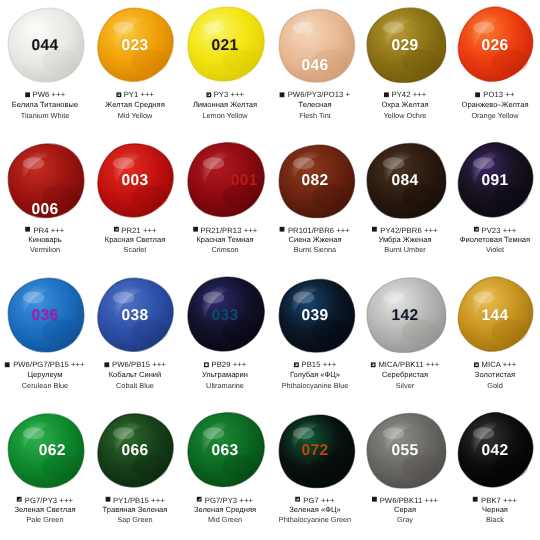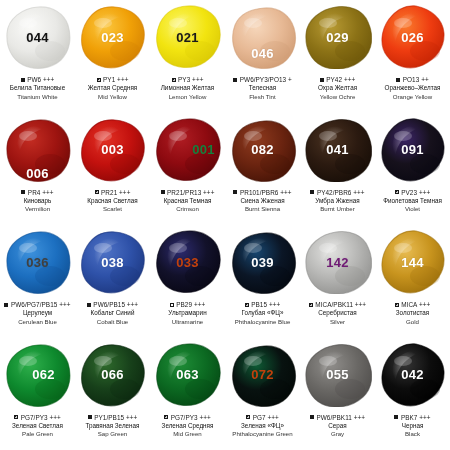--- a/index.html
+++ b/index.html
@@ -349,21 +349,21 @@
                   <stop offset="0%" stop-color="#ffffff" stop-opacity="0.42"></stop>
                   <stop offset="100%" stop-color="#ffffff" stop-opacity="0"></stop>
                 </radialGradient>
               </defs>
               <path d="M33,1 C47,0 62,7 65,21 C69,35 63,49 51,57 C39,65 22,64 12,56 C2,47 0,31 6,18 C12,6 21,2 33,1 Z" fill="url(#g8)"></path>
               <path d="M33,1 C47,0 62,7 65,21 C69,35 63,49 51,57 C39,65 22,64 12,56 C2,47 0,31 6,18 C12,6 21,2 33,1 Z" fill="none" stroke="#5E0408" stroke-opacity="0.55" stroke-width="1.1"></path>
               <path d="M16,18 C22,10 33,6 43,8 C34,12 26,17 21,25 C17,31 16,37 16,43 C12,34 12,24 16,18 Z" fill="url(#s8)"></path>
               <ellipse cx="46" cy="46" rx="15" ry="10" fill="#5E0408" opacity="0.26"></ellipse>
               <ellipse cx="24" cy="18" rx="9" ry="5" fill="#ffffff" opacity="0.22"></ellipse>
             </svg>
-            <span class="code" style="color: #15803d; margin-left: 32px;">001</span>
+            <span class="code" style="color: #b91c1c; margin-left: 32px;">001</span>
           </div>
         </div>
         <div class="labels">
           <div class="pigline"><span class="marker m-solid"></span><span>PR21/PR13 +++</span></div>
           <div class="ru">Красная Темная</div>
           <div class="en">Crimson</div>
         </div>
       </div>
       <div class="cell">
         <div class="blob-wrap">
@@ -409,21 +409,21 @@
                   <stop offset="0%" stop-color="#ffffff" stop-opacity="0.42"></stop>
                   <stop offset="100%" stop-color="#ffffff" stop-opacity="0"></stop>
                 </radialGradient>
               </defs>
               <path d="M32,2 C46,0 59,5 64,17 C70,30 69,45 59,54 C48,64 31,67 18,61 C6,55 1,42 2,29 C3,15 17,4 32,2 Z" fill="url(#g10)"></path>
               <path d="M32,2 C46,0 59,5 64,17 C70,30 69,45 59,54 C48,64 31,67 18,61 C6,55 1,42 2,29 C3,15 17,4 32,2 Z" fill="none" stroke="#150C06" stroke-opacity="0.55" stroke-width="1.1"></path>
               <path d="M20,12 C28,7 38,7 46,11 C37,12 28,17 23,24 C19,30 18,36 18,42 C13,33 15,17 20,12 Z" fill="url(#s10)"></path>
               <ellipse cx="46" cy="46" rx="15" ry="10" fill="#150C06" opacity="0.26"></ellipse>
               <ellipse cx="24" cy="18" rx="9" ry="5" fill="#ffffff" opacity="0.22"></ellipse>
             </svg>
-            <span class="code" style="color: rgb(255, 255, 255);">041</span>
+            <span class="code" style="color: rgb(255, 255, 255);">084</span>
           </div>
         </div>
         <div class="labels">
           <div class="pigline"><span class="marker m-solid"></span><span>PY42/PBR6 +++</span></div>
           <div class="ru">Умбра Жженая</div>
           <div class="en">Burnt Umber</div>
         </div>
       </div>
       <div class="cell">
         <div class="blob-wrap">
@@ -469,21 +469,21 @@
                   <stop offset="0%" stop-color="#ffffff" stop-opacity="0.42"></stop>
                   <stop offset="100%" stop-color="#ffffff" stop-opacity="0"></stop>
                 </radialGradient>
               </defs>
               <path d="M34,2 C48,1 60,8 64,20 C68,33 66,46 57,55 C47,64 31,66 19,60 C7,54 2,41 3,28 C4,14 18,3 34,2 Z" fill="url(#g12)"></path>
               <path d="M34,2 C48,1 60,8 64,20 C68,33 66,46 57,55 C47,64 31,66 19,60 C7,54 2,41 3,28 C4,14 18,3 34,2 Z" fill="none" stroke="#0E4E92" stroke-opacity="0.55" stroke-width="1.1"></path>
               <path d="M18,14 C24,8 35,6 44,9 C36,11 27,15 21,22 C17,27 15,33 15,39 C11,31 13,19 18,14 Z" fill="url(#s12)"></path>
               <ellipse cx="46" cy="46" rx="15" ry="10" fill="#0E4E92" opacity="0.26"></ellipse>
               <ellipse cx="24" cy="18" rx="9" ry="5" fill="#ffffff" opacity="0.22"></ellipse>
             </svg>
-            <span class="code" style="color: #404040;">036</span>
+            <span class="code" style="color: #a21caf;">036</span>
           </div>
         </div>
         <div class="labels">
           <div class="pigline"><span class="marker m-solid"></span><span>PW6/PG7/PB15 +++</span></div>
           <div class="ru">Церулеум</div>
           <div class="en">Cerulean Blue</div>
         </div>
       </div>
       <div class="cell">
         <div class="blob-wrap">
@@ -529,21 +529,21 @@
                   <stop offset="0%" stop-color="#ffffff" stop-opacity="0.42"></stop>
                   <stop offset="100%" stop-color="#ffffff" stop-opacity="0"></stop>
                 </radialGradient>
               </defs>
               <path d="M33,1 C47,0 62,7 65,21 C69,35 63,49 51,57 C39,65 22,64 12,56 C2,47 0,31 6,18 C12,6 21,2 33,1 Z" fill="url(#g14)"></path>
               <path d="M33,1 C47,0 62,7 65,21 C69,35 63,49 51,57 C39,65 22,64 12,56 C2,47 0,31 6,18 C12,6 21,2 33,1 Z" fill="none" stroke="#070612" stroke-opacity="0.55" stroke-width="1.1"></path>
               <path d="M16,18 C22,10 33,6 43,8 C34,12 26,17 21,25 C17,31 16,37 16,43 C12,34 12,24 16,18 Z" fill="url(#s14)"></path>
               <ellipse cx="46" cy="46" rx="15" ry="10" fill="#070612" opacity="0.26"></ellipse>
               <ellipse cx="24" cy="18" rx="9" ry="5" fill="#ffffff" opacity="0.22"></ellipse>
             </svg>
-            <span class="code" style="color: #c2410c;">033</span>
+            <span class="code" style="color: #0c4a6e;">033</span>
           </div>
         </div>
         <div class="labels">
           <div class="pigline"><span class="marker m-hollow"></span><span>PB29 +++</span></div>
           <div class="ru">Ультрамарин</div>
           <div class="en">Ultramarine</div>
         </div>
       </div>
       <div class="cell">
         <div class="blob-wrap">
@@ -589,21 +589,21 @@
                   <stop offset="0%" stop-color="#ffffff" stop-opacity="0.42"></stop>
                   <stop offset="100%" stop-color="#ffffff" stop-opacity="0"></stop>
                 </radialGradient>
               </defs>
               <path d="M32,2 C46,0 59,5 64,17 C70,30 69,45 59,54 C48,64 31,67 18,61 C6,55 1,42 2,29 C3,15 17,4 32,2 Z" fill="url(#g16)"></path>
               <path d="M32,2 C46,0 59,5 64,17 C70,30 69,45 59,54 C48,64 31,67 18,61 C6,55 1,42 2,29 C3,15 17,4 32,2 Z" fill="none" stroke="#8E8E8C" stroke-opacity="0.55" stroke-width="1.1"></path>
               <path d="M20,12 C28,7 38,7 46,11 C37,12 28,17 23,24 C19,30 18,36 18,42 C13,33 15,17 20,12 Z" fill="url(#s16)"></path>
               <ellipse cx="46" cy="46" rx="15" ry="10" fill="#8E8E8C" opacity="0.26"></ellipse>
               <ellipse cx="24" cy="18" rx="9" ry="5" fill="#ffffff" opacity="0.22"></ellipse>
             </svg>
-            <span class="code" style="color: #701a75; text-align: center;">142</span>
+            <span class="code" style="color: #0f172a; text-align: center;">142</span>
           </div>
         </div>
         <div class="labels">
           <div class="pigline"><span class="marker m-half"></span><span>MICA/PBK11 +++</span></div>
           <div class="ru">Серебристая</div>
           <div class="en">Silver</div>
         </div>
       </div>
       <div class="cell">
         <div class="blob-wrap">

